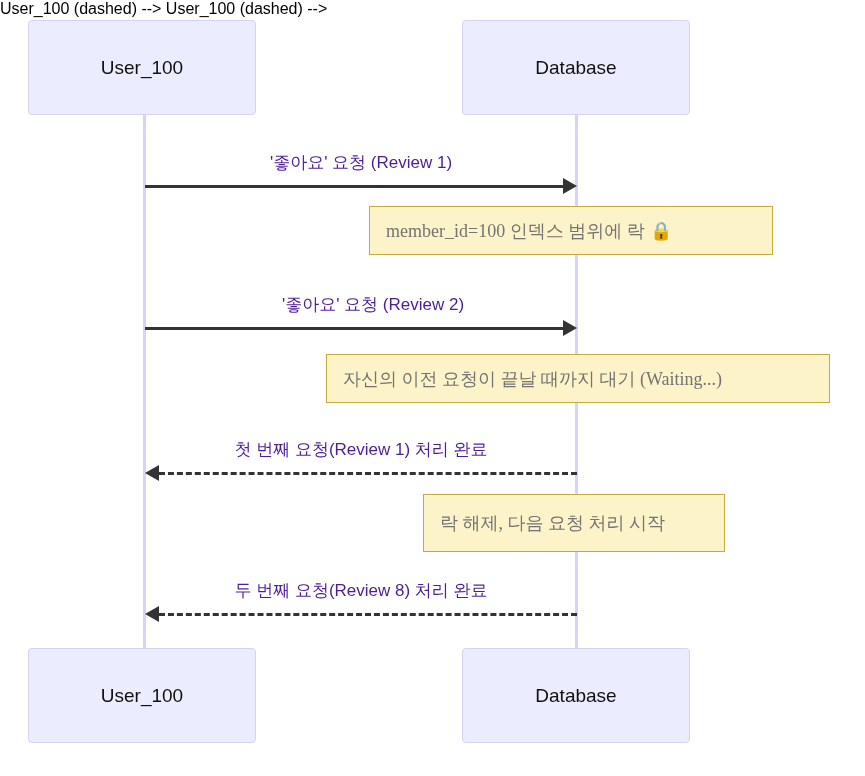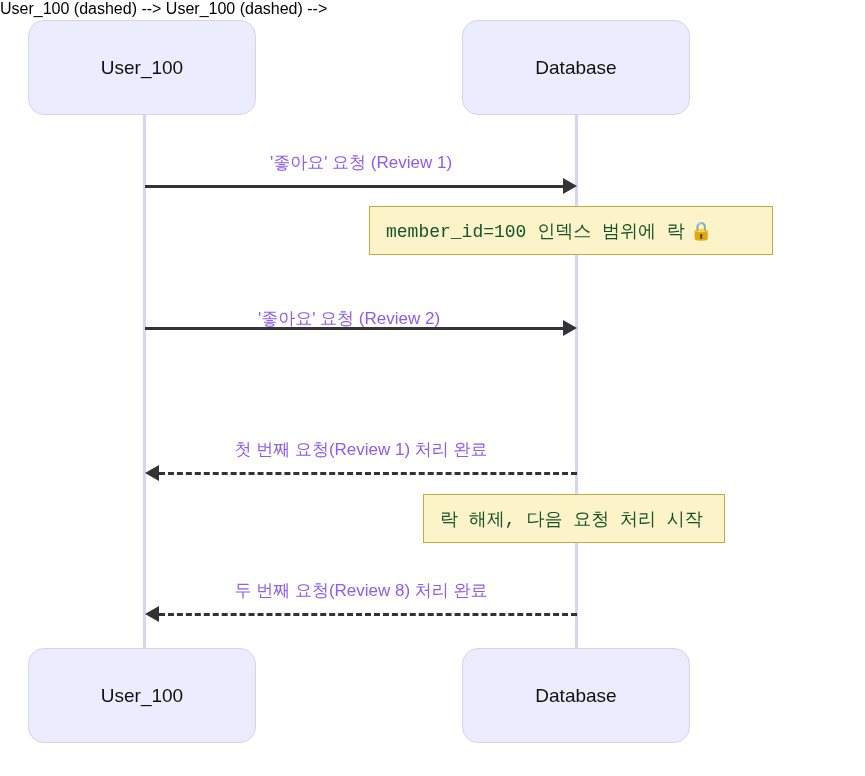--- a/index.html
+++ b/index.html
@@ -17,21 +17,21 @@
     background: #ffffff;
     overflow: hidden;
   }
 
   
   .participant-box {
     position: absolute;
     box-sizing: border-box;
     background: #ececff;
     border: 1px solid #d6d2f0;
-    border-radius: 16px;
+    border-radius: 4px;
     display: flex;
     align-items: center;
     justify-content: center;
     z-index: 3;
   }
   .participant-label {
     font-size: 19px;
     color: #111111;
     font-family: "Liberation Sans", "DejaVu Sans", sans-serif;
     white-space: nowrap;
@@ -75,43 +75,43 @@
     top: -7px;
     width: 0;
     height: 0;
     border-top: 8px solid transparent;
     border-bottom: 8px solid transparent;
     border-right: 14px solid #333333;
   }
   .msg-label {
     position: absolute;
     font-size: 17px;
-    color: #8b5cf6;
+    color: #4c1d95;
     white-space: nowrap;
     transform: translateX(-50%);
     font-family: "Liberation Sans", "DejaVu Sans", sans-serif;
   }
 
   
   .note-box {
     position: absolute;
     box-sizing: border-box;
     background: #fcf4c8;
     border: 1px solid #c5ab3e;
     display: flex;
     align-items: center;
     justify-content: flex-start;
     z-index: 4;
   }
   .note-text {
     font-size: 18px;
-    color: #14532d;
+    color: #737373;
     white-space: nowrap;
     padding: 0 16px;
-    font-family: Liberation Mono, monospace;
+    font-family: Liberation Serif, serif;
   }
   .note-icon {
     font-size: 18px;
     line-height: 1;
   }
 </style>
 </head>
 <body>
 
 <div id="diagram-root">
@@ -138,34 +138,37 @@
   
   <div class="note-box" style="left:369px; top:206px; width:404px; height:49px;">
     <span class="note-text">member_id=100 인덱스 범위에 락</span>
     <span class="note-icon" style="margin-left:-10px;">🔒</span>
   </div>
 
   
   <div class="message" style="left:145px; top:327px;">
     <div class="msg-line" style="width:418px;"></div>
     <div class="msg-arrow-right" style="left:418px;"></div>
-    <div class="msg-label" style="left:204px; top:-34px;margin-top:14px;">'좋아요' 요청 (Review 2)</div>
+    <div class="msg-label" style="left:228px; top:-34px;">'좋아요' 요청 (Review 2)</div>
   </div>
 
   
+  <div class="note-box" style="left:326px; top:354px; width:504px; height:49px;">
+    <span class="note-text">자신의 이전 요청이 끝날 때까지 대기 (Waiting...)</span>
+  </div>
 
    User_100 (dashed) --&gt;
   <div class="message" style="left:145px; top:472px;">
     <div class="msg-line dashed" style="left:14px; width:418px;"></div>
     <div class="msg-arrow-left" style="left:0px;"></div>
     <div class="msg-label" style="left:216px; top:-34px;text-align:center;">첫 번째 요청(Review 1) 처리 완료</div>
   </div>
 
   
-  <div class="note-box" style="left:423px; top:494px; width:302px; height:49px;">
+  <div class="note-box" style="left:423px; top:494px; width:302px; height:58px;">
     <span class="note-text">락 해제, 다음 요청 처리 시작</span>
   </div>
 
    User_100 (dashed) --&gt;
   <div class="message" style="left:145px; top:613px;">
     <div class="msg-line dashed" style="left:14px; width:418px;"></div>
     <div class="msg-arrow-left" style="left:0px;"></div>
     <div class="msg-label" style="left:216px; top:-34px;">두 번째 요청(Review 8) 처리 완료</div>
   </div>
 

